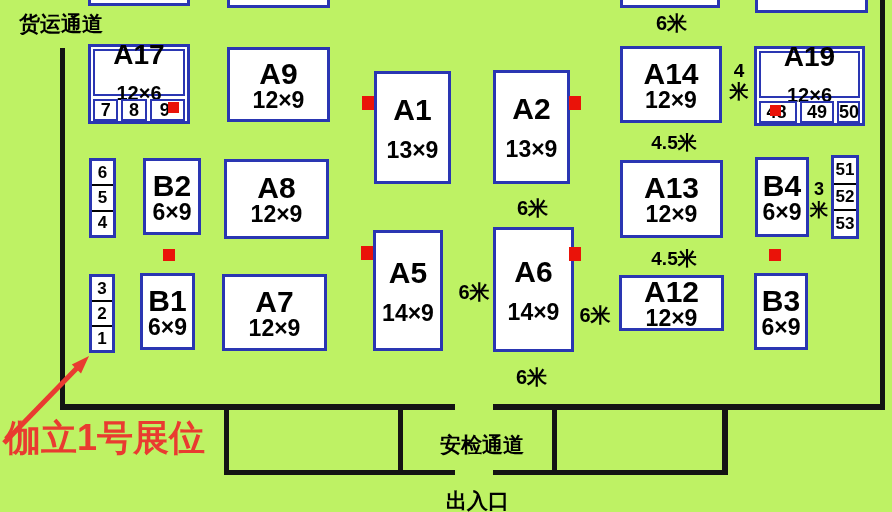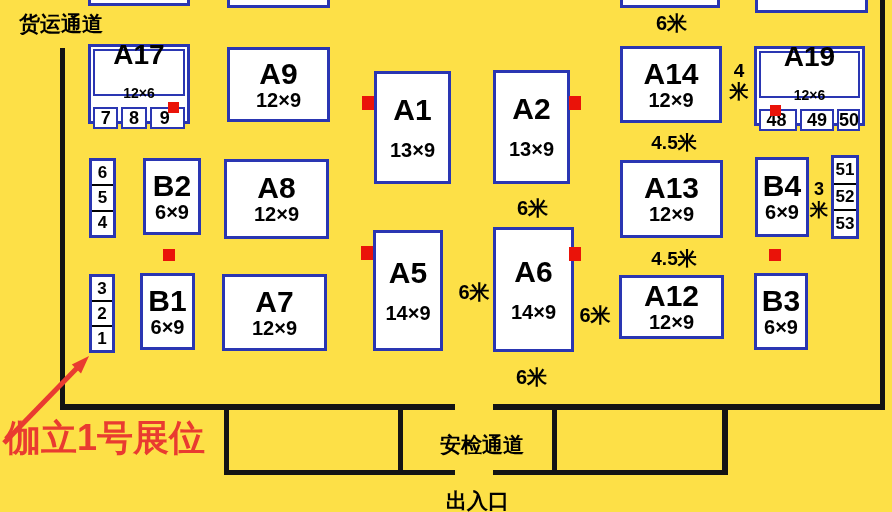--- a/index.html
+++ b/index.html
@@ -3,39 +3,39 @@
 <meta charset="utf-8">
 <style>
   :root{
     --blue:#2a36b2;
     --wall:#141414;
     --marker:#ea1309;
     --red:#e93b30;
   }
   html,body{margin:0;padding:0;background:#fff;}
   #stage{
-    position:relative;width:892px;height:512px;overflow:hidden;background:#fde047;
+    position:relative;width:892px;height:512px;overflow:hidden;background:#bef264;
     font-family:"Liberation Sans","DejaVu Sans",sans-serif;color:#000;
   }
   .wall{position:absolute;background:var(--wall);}
   .booth{
     position:absolute;background:#fff;border:3px solid var(--blue);box-sizing:border-box;
     display:flex;flex-direction:column;align-items:center;justify-content:center;
     text-align:center;font-weight:bold;
   }
   .bn{font-size:30px;line-height:28px;}
-  .bs{font-size:20px;line-height:20px;margin-top:2px;}
+  .bs{font-size:23px;line-height:20px;margin-top:2px;}
   .tall .bs{margin-top:16px;}
-  .strip{justify-content:flex-start;padding:2px;gap:8px;}
+  .strip{justify-content:flex-start;padding:2px;}
   .titlebox{
     border:2px solid var(--blue);box-sizing:border-box;width:100%;height:47px;
     display:flex;flex-direction:column;align-items:center;justify-content:center;
   }
   .titlebox .bn{font-size:28px;line-height:26px;}
-  .titlebox .bs{font-size:14px;line-height:19px;margin-top:16px;}
+  .titlebox .bs{font-size:20px;line-height:19px;margin-top:16px;}
   .cellrow{display:flex;gap:3px;margin-top:3px;width:100%;}
   .cell{
     position:relative;border:2px solid var(--blue);box-sizing:border-box;height:22px;
     font-size:18px;line-height:18px;font-weight:bold;text-align:center;background:#fff;
   }
   .vcol{
     position:absolute;border:3px solid var(--blue);box-sizing:border-box;background:#fff;
     display:flex;flex-direction:column;
   }
   .vcell{flex:1;display:flex;align-items:center;justify-content:center;font-size:17px;font-weight:bold;}
@@ -168,21 +168,21 @@
   <div class="booth tall" style="left:373px;top:230px;width:70px;height:121px">
     <div class="bn">A5</div>
     <div class="bs">14×9</div>
   </div>
 
   <div class="booth tall" style="left:493px;top:227px;width:81px;height:125px">
     <div class="bn">A6</div>
     <div class="bs">14×9</div>
   </div>
 
-  <div class="booth" style="left:619px;top:275px;width:105px;height:64px">
+  <div class="booth" style="left:619px;top:275px;width:105px;height:56px">
     <div class="bn">A12</div>
     <div class="bs">12×9</div>
   </div>
 
   <div class="booth" style="left:754px;top:273px;width:54px;height:77px">
     <div class="bn">B3</div>
     <div class="bs">6×9</div>
   </div>
 
 

